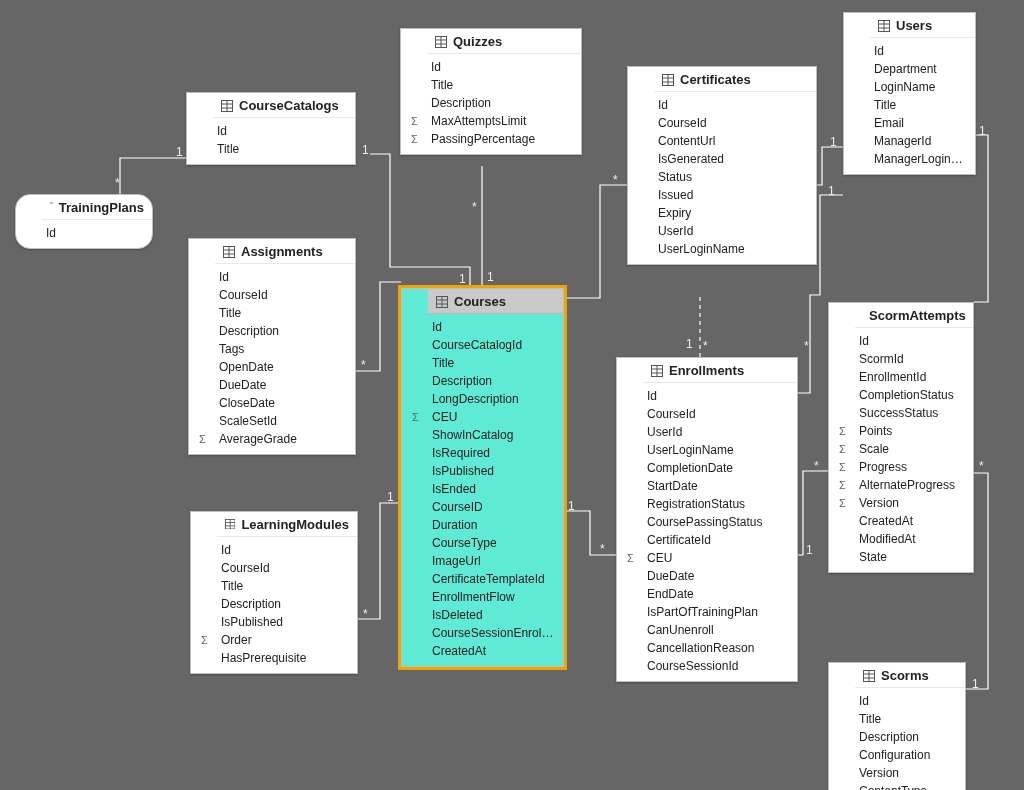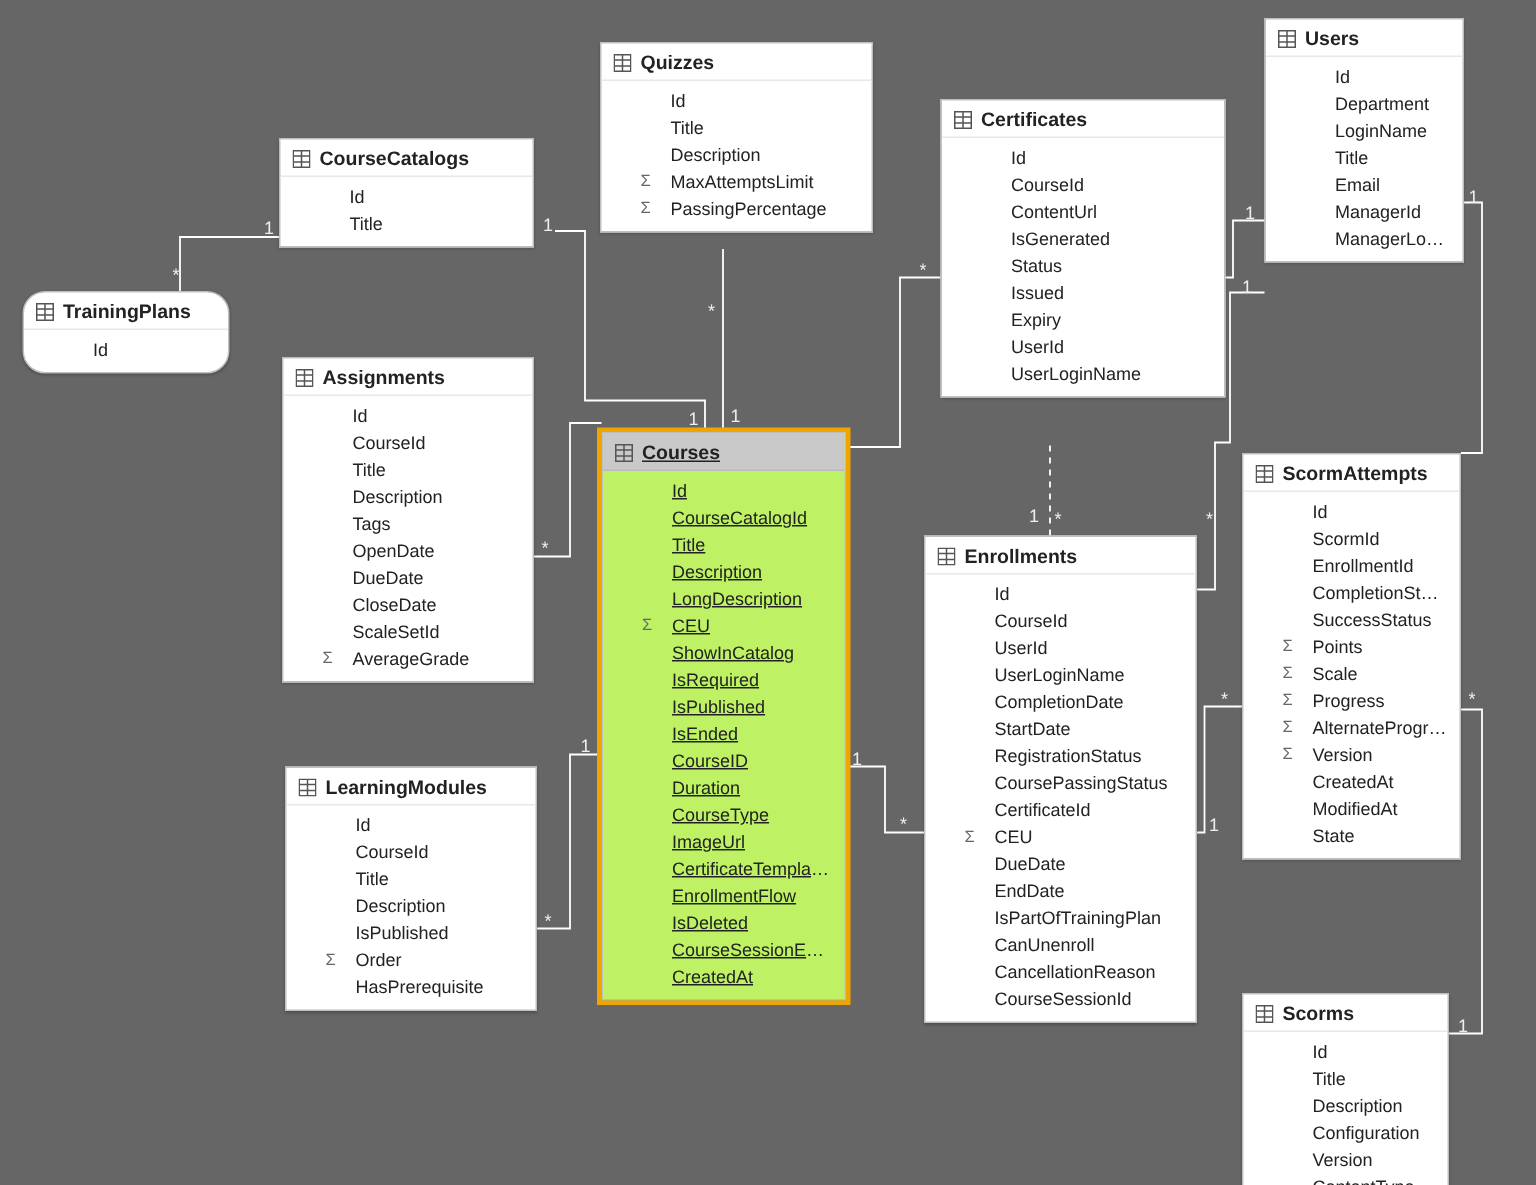--- a/index.html
+++ b/index.html
@@ -16,40 +16,40 @@
   svg.lines { position:absolute; inset:0; width:1024px; height:790px; pointer-events:none; }
   .entity {
     position:absolute;
     background:#ffffff;
     border:1px solid #bfbfbf;
     box-shadow:0 1px 2px rgba(0,0,0,0.25);
     box-sizing:border-box;
   }
   .entity.selected {
     outline:3px solid #f0a400;
-    background:#bef264;
-    text-decoration:underline;
+    background:#5eead4;
   }
   .entity .header {
     display:flex;
     align-items:center;
     gap:6px;
     padding:5px 8px 4px 8px;
     border-bottom:1px solid #e8e8e8;
     font-weight:600;
     font-size:13px;
+    margin-left:26px;
   }
   .entity.selected .header {
     background:#c9c9c9;
     border-bottom:1px solid #bbb;
   }
   .entity .fields {
     list-style:none;
     margin:0;
-    padding:4px 0 6px 16px;
+    padding:4px 0 6px 0;
   }
   .entity .fields li {
     font-size:12px;
     line-height:18px;
     padding:0 8px 0 30px;
     white-space:nowrap;
     overflow:hidden;
     text-overflow:ellipsis;
     position:relative;
   }

